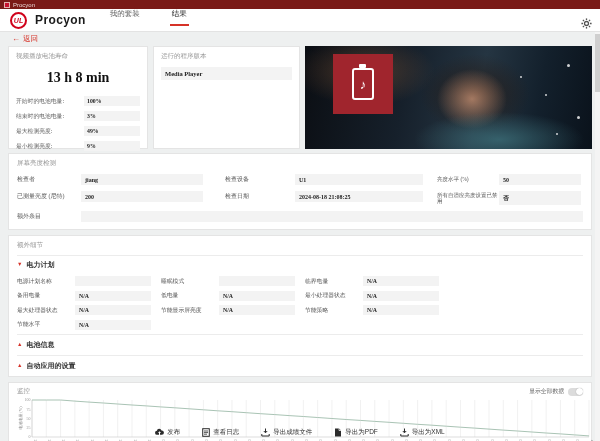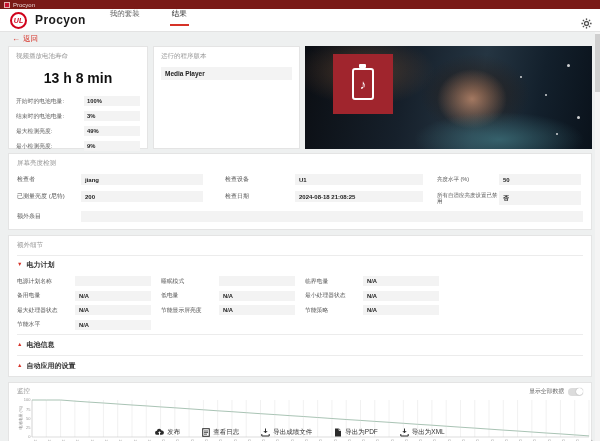--- a/index.html
+++ b/index.html
@@ -17,21 +17,21 @@
   .brand { font-size:12px; font-weight:bold; color:#1b1b1b; margin:0 0 4px 8px; letter-spacing:.4px; }
   .tabs { display:flex; gap:28px; margin-left:22px; height:100%; align-items:flex-start;font-family:Liberation Serif, serif; }
   .tab { font-size:7.5px; color:#666; padding:0 2px 7px; cursor:pointer; }
   .tab.active { color:#111; border-bottom:2px solid #d63228; padding-bottom:5px; }
   .gear { position:absolute; right:8px; top:6px; }
 
   
   .backrow { height:13px; display:flex; align-items:center; padding:0 12px; gap:3px; color:#d63228; font-size:7.5px; }
   .backrow .arrow { font-size:8px; line-height:1; }
 
-  .card { background:#fff; border:1px solid #e4e4e4; }
+  .card { background:#fff; border:1px solid #e4e4e4;font-family:Liberation Serif, serif; }
   .sec-title { font-size:6.5px; color:#979797; }
 
   
   .row1 { display:flex; gap:5px; margin:1px 8px 0; height:103px; }
   .card-battery { width:140px; padding:5px 7px; }
   .score { font-size:14px; font-weight:bold; color:#111; text-align:center; margin:9px 0 10px; }
   .stat-row { display:flex; align-items:center; justify-content:space-between; margin-bottom:5px; }
   .stat-label { font-size:5.8px; color:#5d5d5d; }
   .stat-val { width:56px; background:#f3f3f3; font-size:5.8px; font-weight:bold; color:#222; padding:2px 3px; }
   .card-version { width:147px; padding:5px 7px; }

